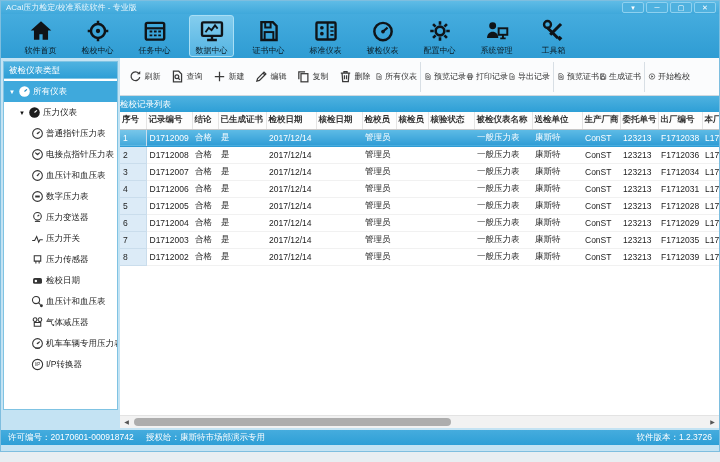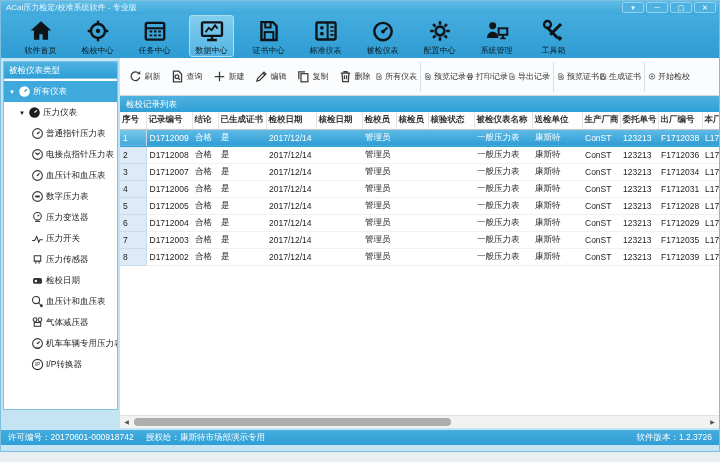--- a/index.html
+++ b/index.html
@@ -79,21 +79,21 @@
   }
   .tbtn svg { width:15px; height:15px; }
   .ti { fill:none; stroke:#3a3a3a; stroke-width:2; }
   .tif { fill:#3a3a3a; stroke:none; }
   .tdivider { width:1px; height:30px; background:#D8DFE5; margin:0 3px; flex:none; }
 
   
   .section-header {
     position:absolute; top:95px; left:119px; right:0; height:16px;
     background:linear-gradient(#4FB2E0,#2E9FD6);
-    color:#fff; font-size:8.5px; line-height:16px; padding-left:6px; white-space:nowrap;
+    color:#fff; font-size:8.5px; line-height:16px; white-space:nowrap;
   }
   .tablepanel {
     position:absolute; top:111px; left:119px; right:0; bottom:23px;
     background:#fff; overflow:hidden;
   }
   table { border-collapse:collapse; table-layout:fixed; width:618px; }
   th {
     height:17px; font-size:8.5px; font-weight:bold; color:#333; text-align:left;
     padding:0 2px; white-space:nowrap; overflow:hidden;
     border-right:1px solid #E4E4E4; border-bottom:1px solid #C6C6C6; background:#FDFDFD;

